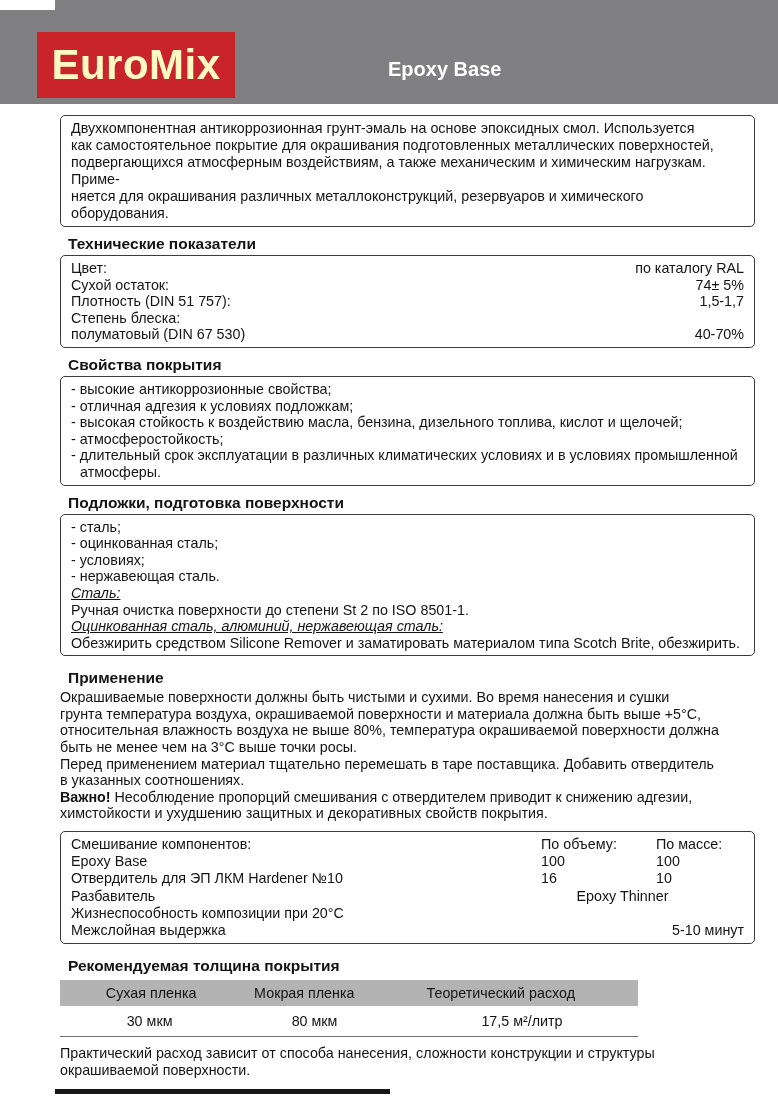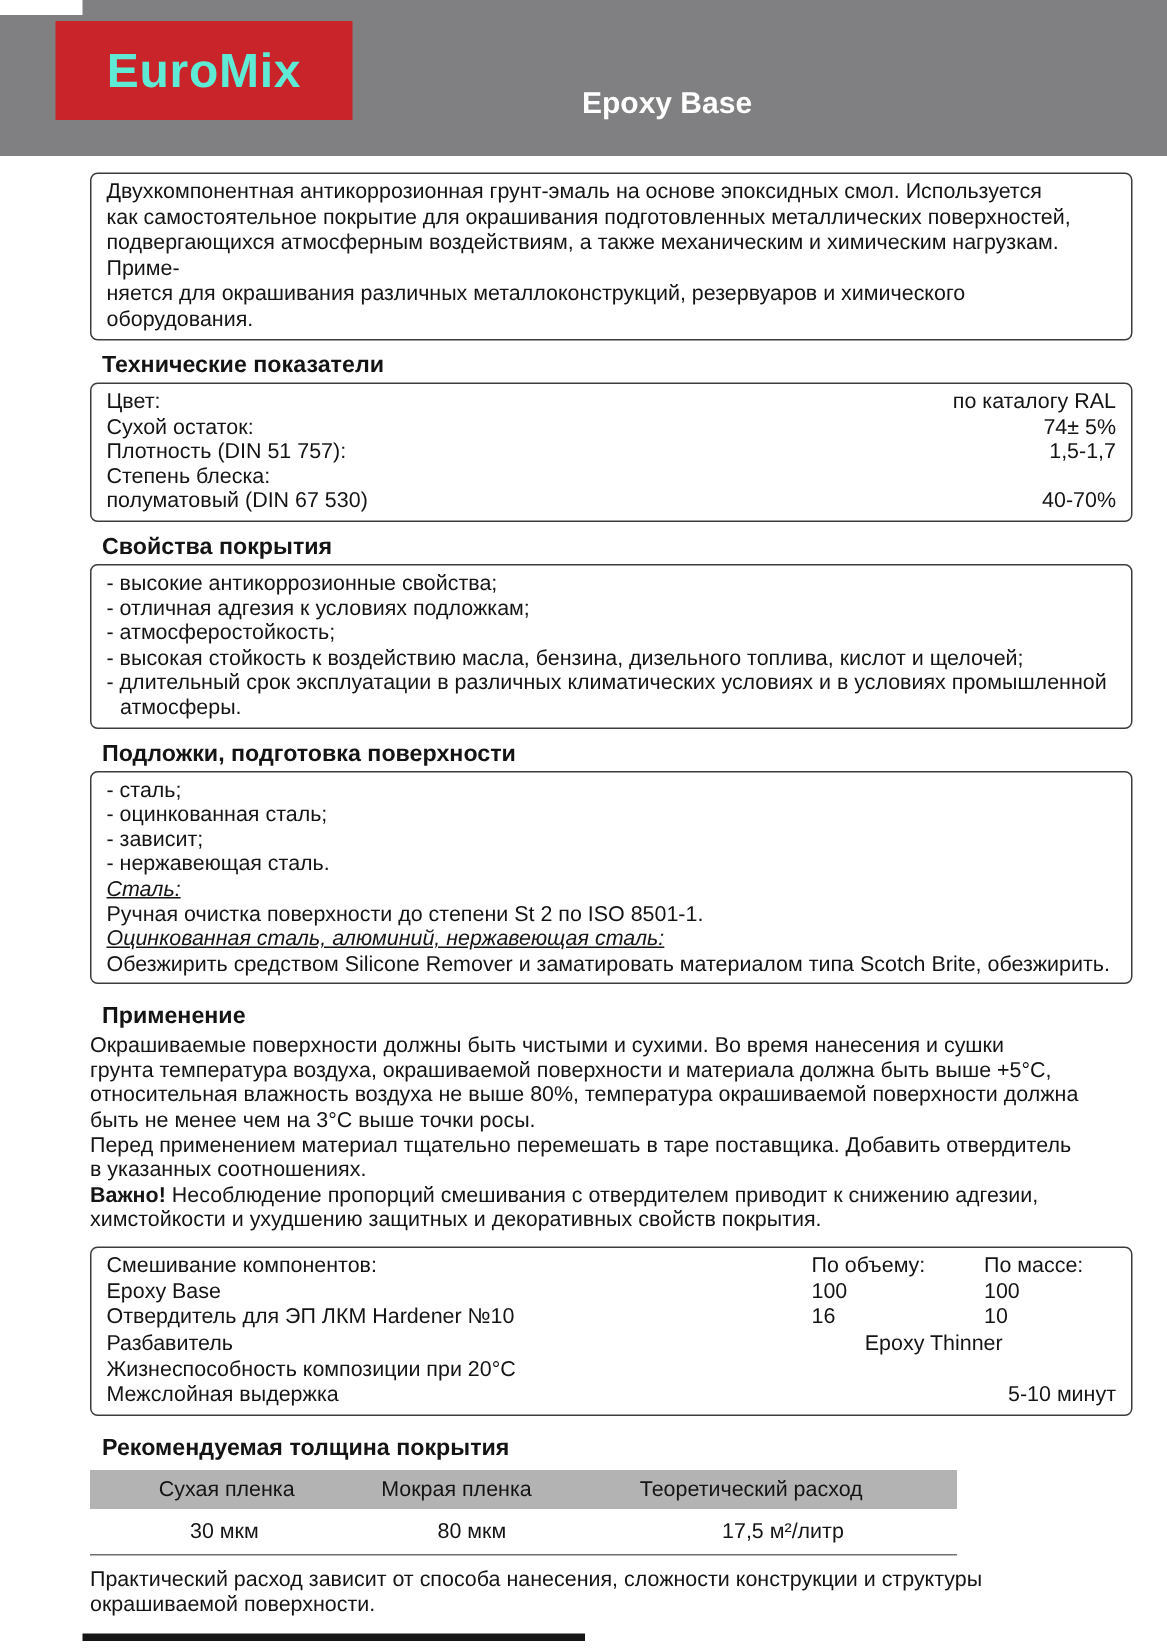--- a/index.html
+++ b/index.html
@@ -6,23 +6,23 @@
   .page {
     position:relative; width:778px; height:1100px; background:#ffffff;
     font-family:"Liberation Sans","DejaVu Sans",sans-serif; color:#141414;
     overflow:hidden;
   }
 
   
   .header { position:relative; height:104px; }
   .notch { position:absolute; left:0; top:0; width:55px; height:10px; background:#ffffff; }
   .logo {
-    position:absolute; left:37px; top:14px; width:198px; height:66px;
+    position:absolute; left:37px; top:32px; width:198px; height:66px;
     display:flex; align-items:center; justify-content:center;
-    color:#5eead4; font-weight:bold; font-size:32px; letter-spacing:.5px;
+    color:#fef9c3; font-weight:bold; font-size:42px; letter-spacing:.5px;
   }
   .product-title { position:absolute; left:388px; top:58px; color:#ffffff; font-weight:bold; font-size:20px; }
 
   .content { padding:0 23px 0 60px; }
 
   .box {
     border:1.5px solid #3c3c3c; border-radius:5px;
     padding:4px 10px; font-size:14.3px; line-height:16.5px;
   }
   .intro { margin-top:11px; line-height:17px; }
@@ -100,30 +100,30 @@
       <div class="spec-row">
         <span class="spec-label">полуматовый (DIN 67 530)</span>
         <span class="spec-value">40-70%</span>
       </div>
     </div>
 
     <h2>Свойства покрытия</h2>
     <div class="box">
       <div class="prop-item">- высокие антикоррозионные свойства;</div>
       <div class="prop-item">- отличная адгезия к условиях подложкам;</div>
+      <div class="prop-item">- высокая стойкость к воздействию масла, бензина, дизельного топлива, кислот и щелочей;</div>
       <div class="prop-item">- атмосферостойкость;</div>
-      <div class="prop-item">- высокая стойкость к воздействию масла, бензина, дизельного топлива, кислот и щелочей;</div>
       <div class="prop-item">- длительный срок эксплуатации в различных климатических условиях и в условиях промышленной атмосферы.</div>
     </div>
 
     <h2>Подложки, подготовка поверхности</h2>
     <div class="box">
       <div class="sub-line">- сталь;</div>
       <div class="sub-line">- оцинкованная сталь;</div>
-      <div class="sub-line">- зависит;</div>
+      <div class="sub-line">- условиях;</div>
       <div class="sub-line">- нержавеющая сталь.</div>
       <div class="sub-line iu">Сталь:</div>
       <div class="sub-line">Ручная очистка поверхности до степени St 2 по ISO 8501-1.</div>
       <div class="sub-line iu">Оцинкованная сталь, алюминий, нержавеющая сталь:</div>
       <div class="sub-line">Обезжирить средством Silicone Remover и заматировать материалом типа Scotch Brite, обезжирить.</div>
     </div>
 
     <h2 class="mt-lg">Применение</h2>
     <p class="pre app-text">Окрашиваемые поверхности должны быть чистыми и сухими. Во время нанесения и сушки
 грунта  температура воздуха, окрашиваемой поверхности и материала должна быть выше +5°С,

